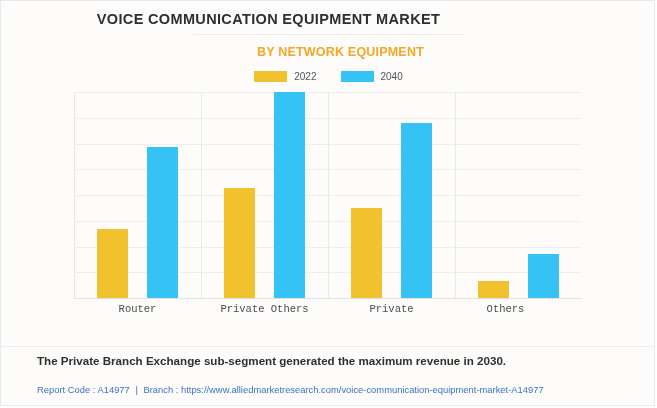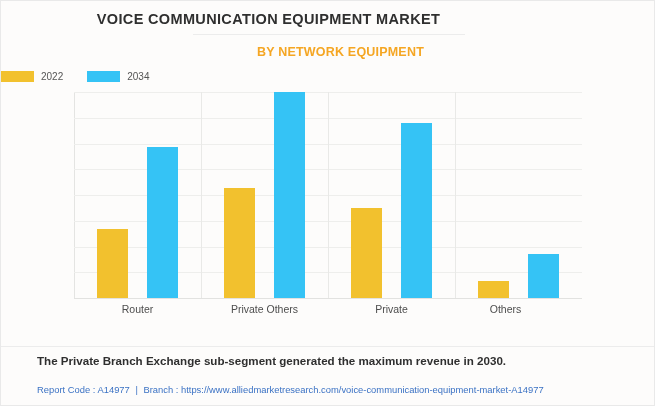--- a/index.html
+++ b/index.html
@@ -58,20 +58,21 @@
     font-family: "Liberation Sans", sans-serif;
   }
 
   
   #legend {
     position: absolute;
     top: 70px;
     left: 0;
     width: 655px;
     display: flex;
+    justify-content: center;
     align-items: center;
     gap: 24px;
   }
   .legend-item {
     display: flex;
     align-items: center;
     gap: 7px;
   }
   .legend-swatch {
     width: 33px;
@@ -139,21 +140,21 @@
     width: 508px;
     height: 42px;
   }
   .x-label {
     position: absolute;
     top: 0;
     text-align: center;
     font-size: 10.5px;
     color: #4d4d4d;
     line-height: 14px;
-    font-family: Liberation Sans, sans-serif;
+    font-family: Liberation Mono, monospace;
   }
 
   
   #footer-rule {
     position: absolute;
     top: 345px;
     left: 0;
     width: 655px;
     height: 1px;
     background: #ececec;
@@ -187,21 +188,21 @@
   <div id="title-rule"></div>
   <div id="chart-subtitle">BY NETWORK EQUIPMENT</div>
 
   <div id="legend">
     <div class="legend-item">
       <span class="legend-swatch" style="background: rgb(242, 193, 46);"></span>
       <span class="legend-label">2022</span>
     </div>
     <div class="legend-item">
       <span class="legend-swatch" style="background: rgb(53, 195, 245);"></span>
-      <span class="legend-label">2034</span>
+      <span class="legend-label">2040</span>
     </div>
   </div>
 
   <div id="y-axis-line"></div>
 
   <div id="plot">
     <div id="gridlines">
         <div class="gridline" style="top: 0px;"></div>
         <div class="gridline" style="top: 25.75px;"></div>
         <div class="gridline" style="top: 51.5px;"></div>

